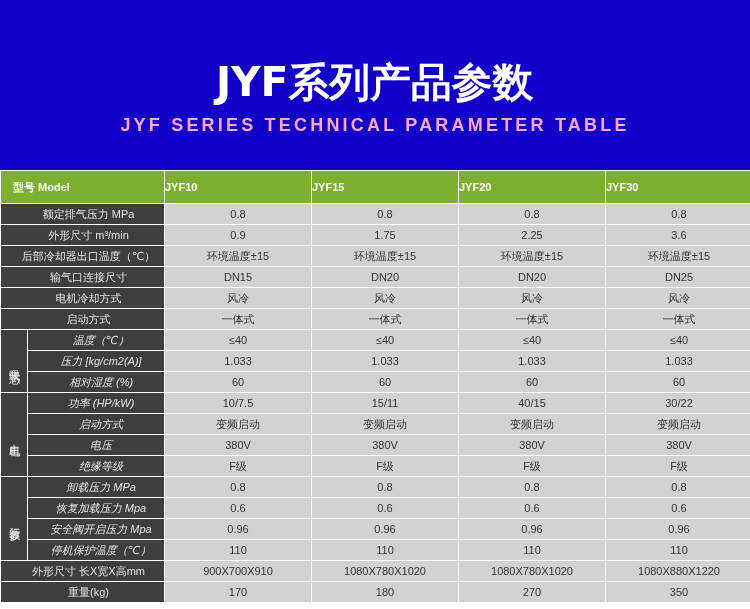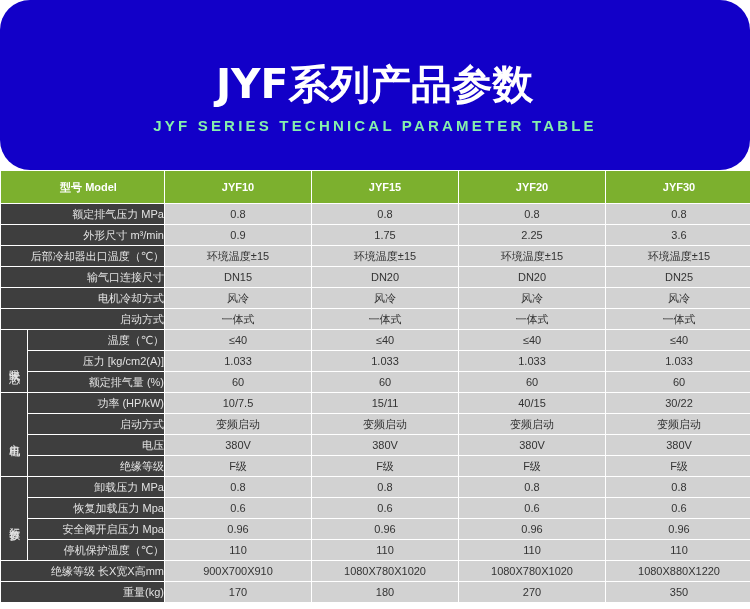--- a/index.html
+++ b/index.html
@@ -22,37 +22,36 @@
   
   .banner {
     width: 750px;
     height: 170px;
     background: #1200c8;
     display: flex;
     flex-direction: column;
     align-items: center;
     justify-content: center;
     padding-top: 26px;
-    border-radius: 30px;
   }
 
   .banner-title-cn {
     color: #ffffff;
     font-size: 40px;
     font-weight: 800;
     letter-spacing: 0px;
     line-height: 1.05;
     font-family: "DejaVu Sans", "Liberation Sans", sans-serif;
     transform: scaleX(1.02);
     white-space: nowrap;
   }
 
   .banner-title-en {
-    color: #86efac;
-    font-size: 15px;
+    color: #f9a8d4;
+    font-size: 18px;
     font-weight: 600;
     letter-spacing: 3.2px;
     margin-top: 12px;
     white-space: nowrap;
     font-family: "Liberation Sans", sans-serif;
   }
 
   
   .table-wrap {
     width: 750px;
@@ -76,38 +75,39 @@
 
   
   .hdr-label, .hdr-model {
     background: #7cb02e;
     color: #ffffff;
     height: 32px;
     font-weight: 700;
     font-size: 11.5px;
   }
   .hdr-label {
-    text-align: center;
+    text-align: left;
     padding-left: 12px !important;
   }
-  .hdr-model { text-align: center; }
+  .hdr-model { }
 
   
   .lbl {
     background: #3e3e3e;
     color: #e3e3e3;
     height: 20px;
-    text-align: right;
+    text-align: center;
     padding-left: 12px !important;
     font-size: 11px;
     white-space: nowrap;
     margin-left: 19px;
   }
   .lbl.sub {
     padding-left: 10px !important;
+    font-style: italic;
   }
 
   
   .grp {
     background: #3e3e3e;
     color: #e3e3e3;
     width: 26px;
     text-align: center;
     font-size: 11px;
     padding: 0 !important;
@@ -209,21 +209,21 @@
             <td class="val">≤40</td>
           </tr>
           <tr>
             <td class="lbl sub">压力 [kg/cm2(A)]</td>
             <td class="val">1.033</td>
             <td class="val">1.033</td>
             <td class="val">1.033</td>
             <td class="val">1.033</td>
           </tr>
           <tr>
-            <td class="lbl sub">额定排气量 (%)</td>
+            <td class="lbl sub">相对湿度 (%)</td>
             <td class="val">60</td>
             <td class="val">60</td>
             <td class="val">60</td>
             <td class="val">60</td>
           </tr>
           <tr>
             <td class="grp" rowspan="4"><span>主电机</span></td>
             <td class="lbl sub">功率 (HP/kW)</td>
             <td class="val">10/7.5</td>
             <td class="val">15/11</td>
@@ -274,21 +274,21 @@
             <td class="val">0.96</td>
           </tr>
           <tr>
             <td class="lbl sub">停机保护温度（℃）</td>
             <td class="val">110</td>
             <td class="val">110</td>
             <td class="val">110</td>
             <td class="val">110</td>
           </tr>
           <tr>
-            <td class="lbl" colspan="2">绝缘等级 长X宽X高mm</td>
+            <td class="lbl" colspan="2">外形尺寸 长X宽X高mm</td>
             <td class="val">900X700X910</td>
             <td class="val">1080X780X1020</td>
             <td class="val">1080X780X1020</td>
             <td class="val">1080X880X1220</td>
           </tr>
           <tr>
             <td class="lbl" colspan="2">重量(kg)</td>
             <td class="val">170</td>
             <td class="val">180</td>
             <td class="val">270</td>

